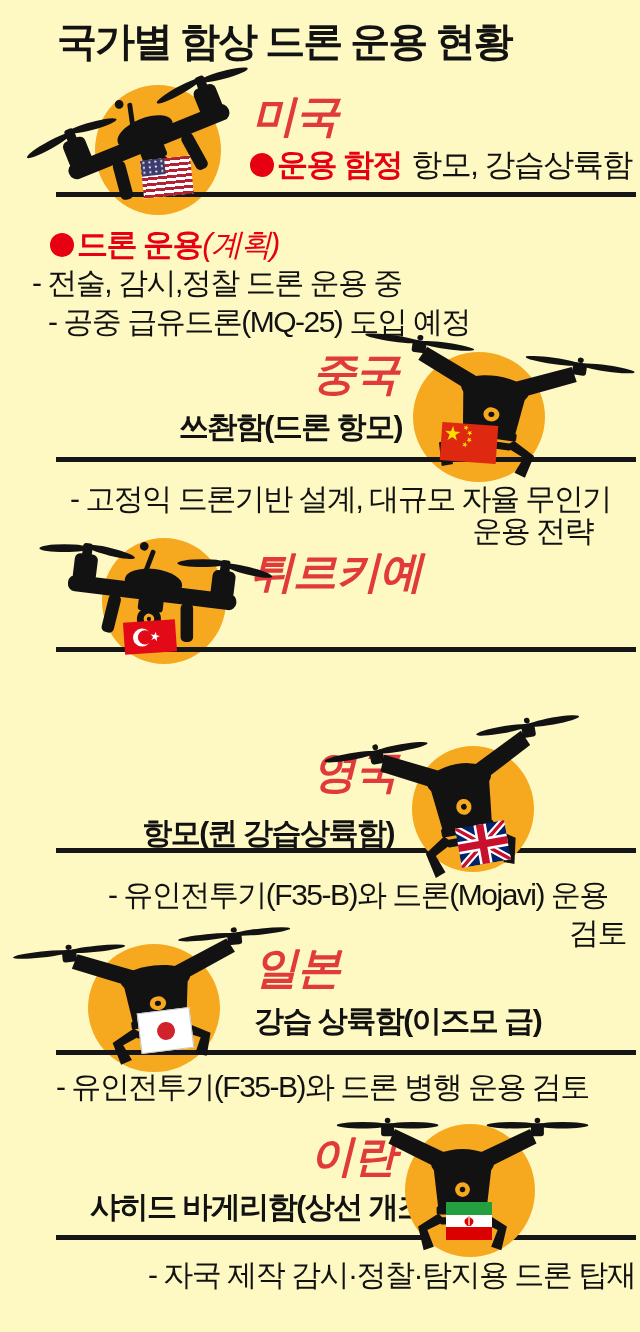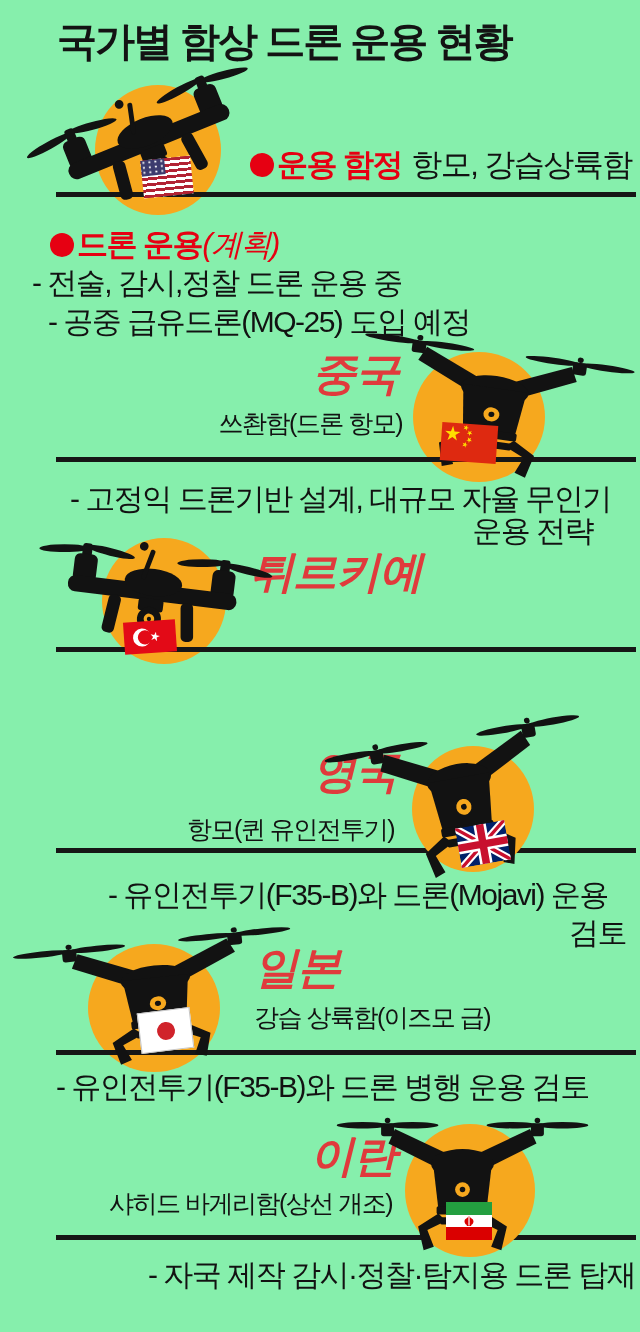--- a/index.html
+++ b/index.html
@@ -1,28 +1,28 @@
 <!DOCTYPE html>
 <html><head>
 <meta charset="utf-8">
 <style>
   html,body{margin:0;padding:0;background:#fff;}
-  .canvas{position:relative;width:640px;height:1332px;background:#86efac;overflow:hidden;
+  .canvas{position:relative;width:640px;height:1332px;background:#fef9c3;overflow:hidden;
           font-family:"Liberation Sans",sans-serif;color:#121212;}
   .title{position:absolute;left:57px;top:14px;font-size:40px;font-weight:800;
          letter-spacing:-2px;color:#131313;white-space:nowrap;}
   .divider{position:absolute;left:56px;width:580px;height:5px;background:#161616;z-index:2;}
   .circle{position:absolute;background:#F6A81E;border-radius:50%;}
   .z1{z-index:1}.z3{z-index:3}
   .drone{position:absolute;z-index:4;overflow:visible;}
   .flag{position:absolute;z-index:5;overflow:hidden;}
   .cname{position:absolute;font-size:44px;font-style:italic;font-weight:600;color:#E03A3C;
          letter-spacing:-1px;white-space:nowrap;line-height:1.0;}
   .ralign{text-align:right;}
-  .ship{position:absolute;font-size:25px;letter-spacing:-1.5px;white-space:nowrap;line-height:1.1;}
+  .ship{position:absolute;font-size:30px;letter-spacing:-1.5px;white-space:nowrap;line-height:1.1;font-weight:bold;}
   .note{position:absolute;font-size:30px;letter-spacing:-1.5px;white-space:nowrap;line-height:1.1;}
   .hline{position:absolute;font-size:31px;letter-spacing:-1.5px;white-space:nowrap;line-height:1.1;}
   .dot{display:inline-block;width:24px;height:24px;border-radius:50%;background:#E60012;
        margin-right:3px;vertical-align:-2px;}
   .redb{color:#E60012;font-weight:800;}
   .red{color:#E60012;font-style:italic;}
   .gap{margin-left:9px;}
   
   .f-us{background:repeating-linear-gradient(180deg,#B22234 0 2.92px,#fff 2.92px 5.85px);}
   .f-us::before{content:"";position:absolute;left:0;top:0;width:24px;height:16px;background:#3C3B6E;
@@ -90,20 +90,21 @@
   <div class="divider" style="top:647px"></div>
   <div class="divider" style="top:848px"></div>
   <div class="divider" style="top:1050px"></div>
   <div class="divider" style="top:1235px"></div>
 
   <div class="circle z1" style="left:95px;top:85px;width:126px;height:130px"></div>
   <svg class="drone" style="left:42px;top:84px;width:215px;height:118px;transform:rotate(-22deg)" viewBox="0 0 220 120" preserveAspectRatio="none">
       <use href="#droneA"></use>
     </svg>
   <div class="flag f-us" style="left:142px;top:158px;width:50px;height:38px;transform:rotate(-6deg)"></div>
+  <div class="cname" style="left:252px;top:94px">미국</div>
   <div class="hline" style="left:250px;top:148px">
     <span class="dot"></span><span class="redb">운용 함정</span><span class="gap">항모, 강습상륙함</span>
   </div>
   <div class="hline" style="left:50px;top:228px">
     <span class="dot"></span><span class="redb">드론 운용</span><span class="red">(계획)</span>
   </div>
   <div class="note" style="left:32px;top:266px">- 전술, 감시,정찰 드론 운용 중</div>
   <div class="note" style="left:48px;top:305px">- 공중 급유드론(MQ-25) 도입 예정</div>
 
   <div class="cname ralign" style="left:158px;top:352px;width:240px">중국</div>
@@ -131,21 +132,21 @@
   <div class="flag" style="left:124px;top:621px;width:52px;height:32px;background:#E30A17;transform:rotate(-4deg)">
     <svg width="52" height="32" viewBox="0 0 52 32">
       <circle cx="18" cy="16" r="9" fill="#fff"></circle>
       <circle cx="21" cy="16" r="7.2" fill="#E30A17"></circle>
       <use href="#star" transform="translate(31,16) scale(5) rotate(15)" fill="#fff"></use>
     </svg>
   </div>
   <div class="cname" style="left:250px;top:550px">튀르키예</div>
 
   <div class="cname ralign" style="left:158px;top:750px;width:240px">영국</div>
-  <div class="ship ralign" style="left:94px;top:816px;width:300px">항모(퀸 유인전투기)</div>
+  <div class="ship ralign" style="left:94px;top:816px;width:300px">항모(퀸 강습상륙함)</div>
   <div class="circle z3" style="left:412px;top:746px;width:122px;height:126px"></div>
   <svg class="drone" style="left:368px;top:728px;width:190px;height:148px;transform:rotate(-10deg)" viewBox="0 0 200 150" preserveAspectRatio="none">
       <use href="#droneB"></use>
     </svg>
   <div class="flag" style="left:458px;top:824px;width:50px;height:40px;transform:rotate(-10deg)">
     <svg width="50" height="40" viewBox="0 0 60 48" preserveAspectRatio="none">
       <rect width="60" height="48" fill="#012169"></rect>
       <path d="M0,0 L60,48 M60,0 L0,48" stroke="#fff" stroke-width="9"></path>
       <path d="M0,0 L60,48 M60,0 L0,48" stroke="#C8102E" stroke-width="4"></path>
       <path d="M30,0 V48 M0,24 H60" stroke="#fff" stroke-width="15"></path>

